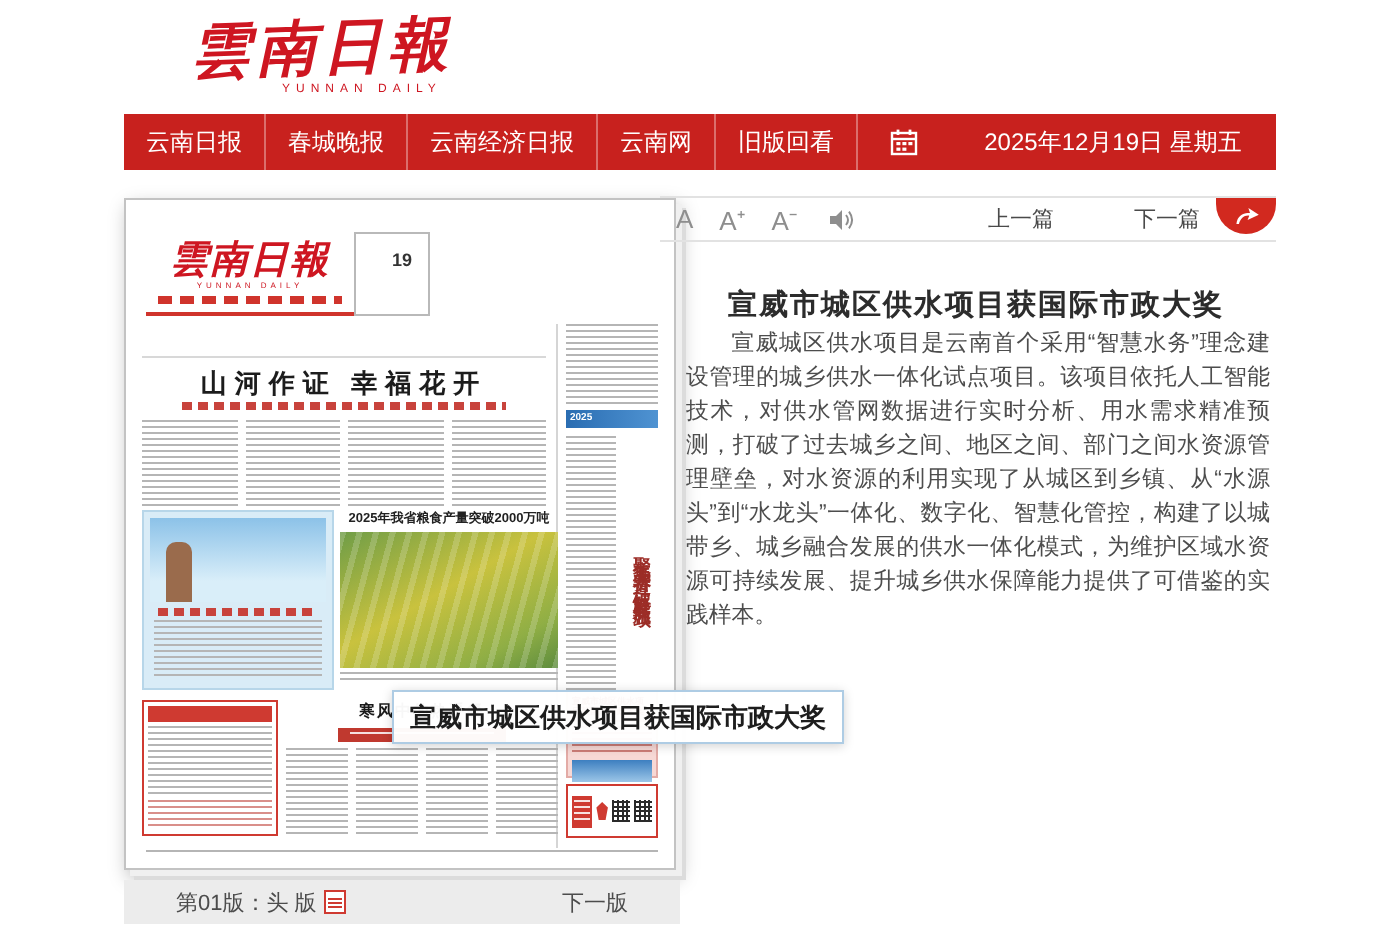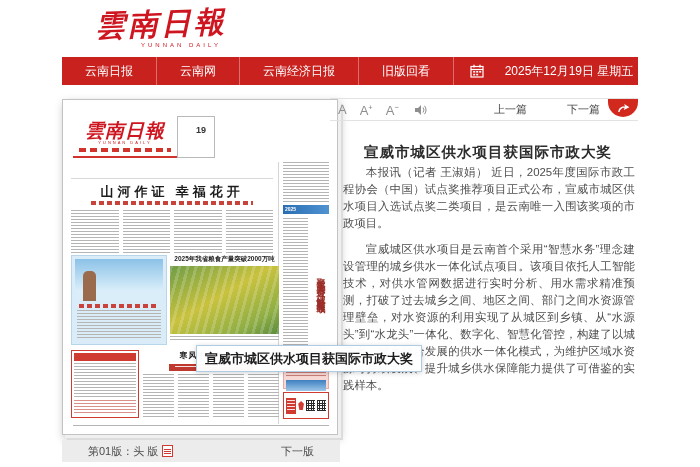--- a/index.html
+++ b/index.html
@@ -9,21 +9,21 @@
 
   
   .site-header { height:57px; position:relative; }
   .logo { position:absolute; left:33px; top:4px; }
   .logo-main { font-family:"DejaVu Serif", serif; font-weight:bold; font-style:italic;
     font-size:30px; color:#ce1621; letter-spacing:3px; transform:rotate(-2deg); display:inline-block; }
   .logo-sub { font-size:6px; color:#ce1621; letter-spacing:3px; margin-left:46px; margin-top:-3px; }
 
   
   .nav { height:28px; background:#c8211e; display:flex; align-items:stretch; color:#fff; font-size:12px; }
-  .nav-item { display:flex; align-items:center; padding:0 23px; cursor:pointer; }
+  .nav-item { display:flex; align-items:center; padding:0 11px; cursor:pointer; }
   .nav-item + .nav-item, .nav-cal, .nav-date { border-left:1px solid rgba(255,255,255,.35); }
   .nav-cal { display:flex; align-items:center; padding:0 16px; cursor:pointer; }
   .nav-date { flex:1; display:flex; align-items:center; justify-content:center; font-size:12px; border-left:none; }
 
   
   .content { position:relative; height:381px; background:#fff; }
 
   
   .paper-stack { position:absolute; left:0; top:14px; width:276px; height:336px;
     background:#fff; border:1px solid #c3c3c3;
@@ -142,22 +142,23 @@
 
   <div class="site-header">
     <div class="logo">
       <div class="logo-main">雲南日報</div>
       <div class="logo-sub">YUNNAN DAILY</div>
     </div>
   </div>
 
   <div class="nav">
     <div class="nav-item">云南日报</div>
+    <div class="nav-item">春城晚报</div>
+    <div class="nav-item">云南经济日报</div>
     <div class="nav-item">云南网</div>
-    <div class="nav-item">云南经济日报</div>
     <div class="nav-item">旧版回看</div>
     <div class="nav-cal">
       <svg width="14" height="14" viewBox="0 0 14 14">
         <rect x="1" y="2.5" width="12" height="10.5" fill="none" stroke="#fff" stroke-width="1.2"></rect>
         <line x1="1" y1="5.5" x2="13" y2="5.5" stroke="#fff" stroke-width="1.2"></line>
         <line x1="4" y1="0.8" x2="4" y2="3.5" stroke="#fff" stroke-width="1.4"></line>
         <line x1="10" y1="0.8" x2="10" y2="3.5" stroke="#fff" stroke-width="1.4"></line>
         <rect x="3.2" y="7" width="2" height="1.6" fill="#fff"></rect>
           <rect x="6.2" y="7" width="2" height="1.6" fill="#fff"></rect>
         <rect x="9.2" y="7" width="2" height="1.6" fill="#fff"></rect>
@@ -275,21 +276,20 @@
         </span>
         <span class="backbtn">
           <svg width="16" height="12" viewBox="0 0 20 14">
             <path d="M4,12 C4.5,6.5 9,4.5 12.5,5.2 L11.5,2 L18,6.2 L11,9.5 L12,6.8 C9,6.4 6.5,8.5 5.6,12 Z" fill="#fff"></path>
           </svg>
         </span>
       </div>
 
       <div class="a-title">宣威市城区供水项目获国际市政大奖</div>
       <div class="a-body">
-        <p>本报讯（记者 王淑娟） 近日，2025年度国际市政工程协会（中国）试点奖推荐项目正式公布，宣威市城区供水项目入选试点奖二类项目，是云南唯一入围该奖项的市政项目。</p>
         <p>宣威城区供水项目是云南首个采用“智慧水务”理念建设管理的城乡供水一体化试点项目。该项目依托人工智能技术，对供水管网数据进行实时分析、用水需求精准预测，打破了过去城乡之间、地区之间、部门之间水资源管理壁垒，对水资源的利用实现了从城区到乡镇、从“水源头”到“水龙头”一体化、数字化、智慧化管控，构建了以城带乡、城乡融合发展的供水一体化模式，为维护区域水资源可持续发展、提升城乡供水保障能力提供了可借鉴的实践样本。</p>
 
       </div>
     </div>
 
     <div class="tooltip">宣威市城区供水项目获国际市政大奖</div>
 
   </div>
 </div>
 

